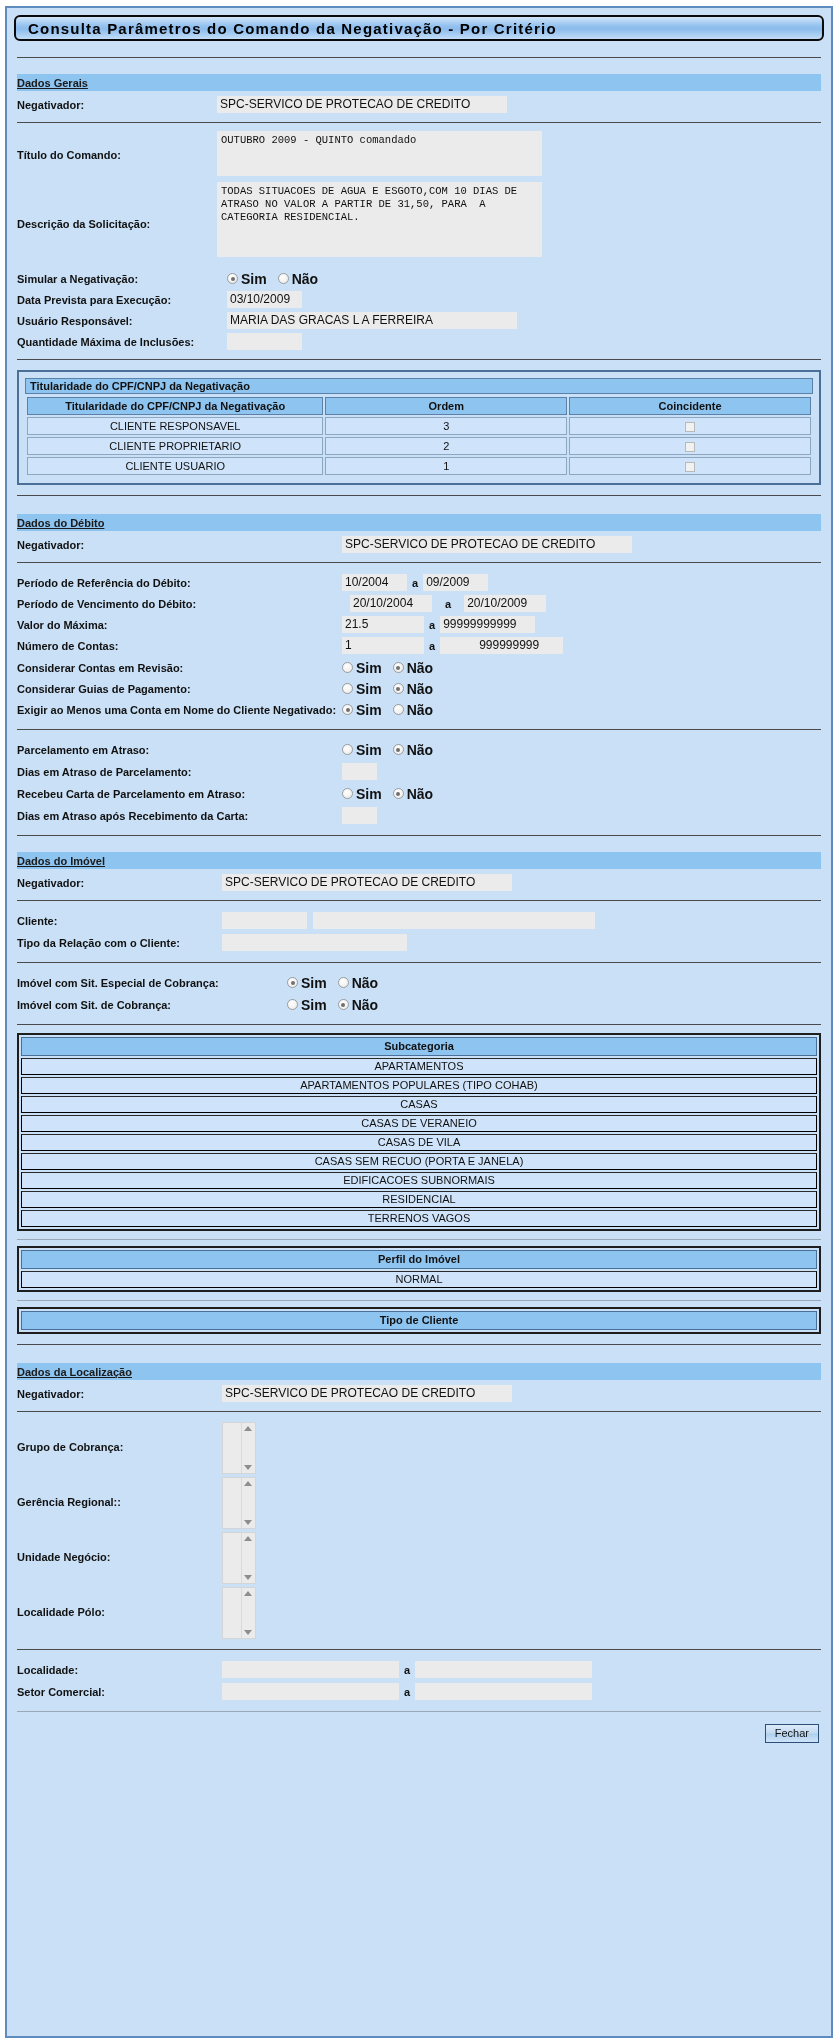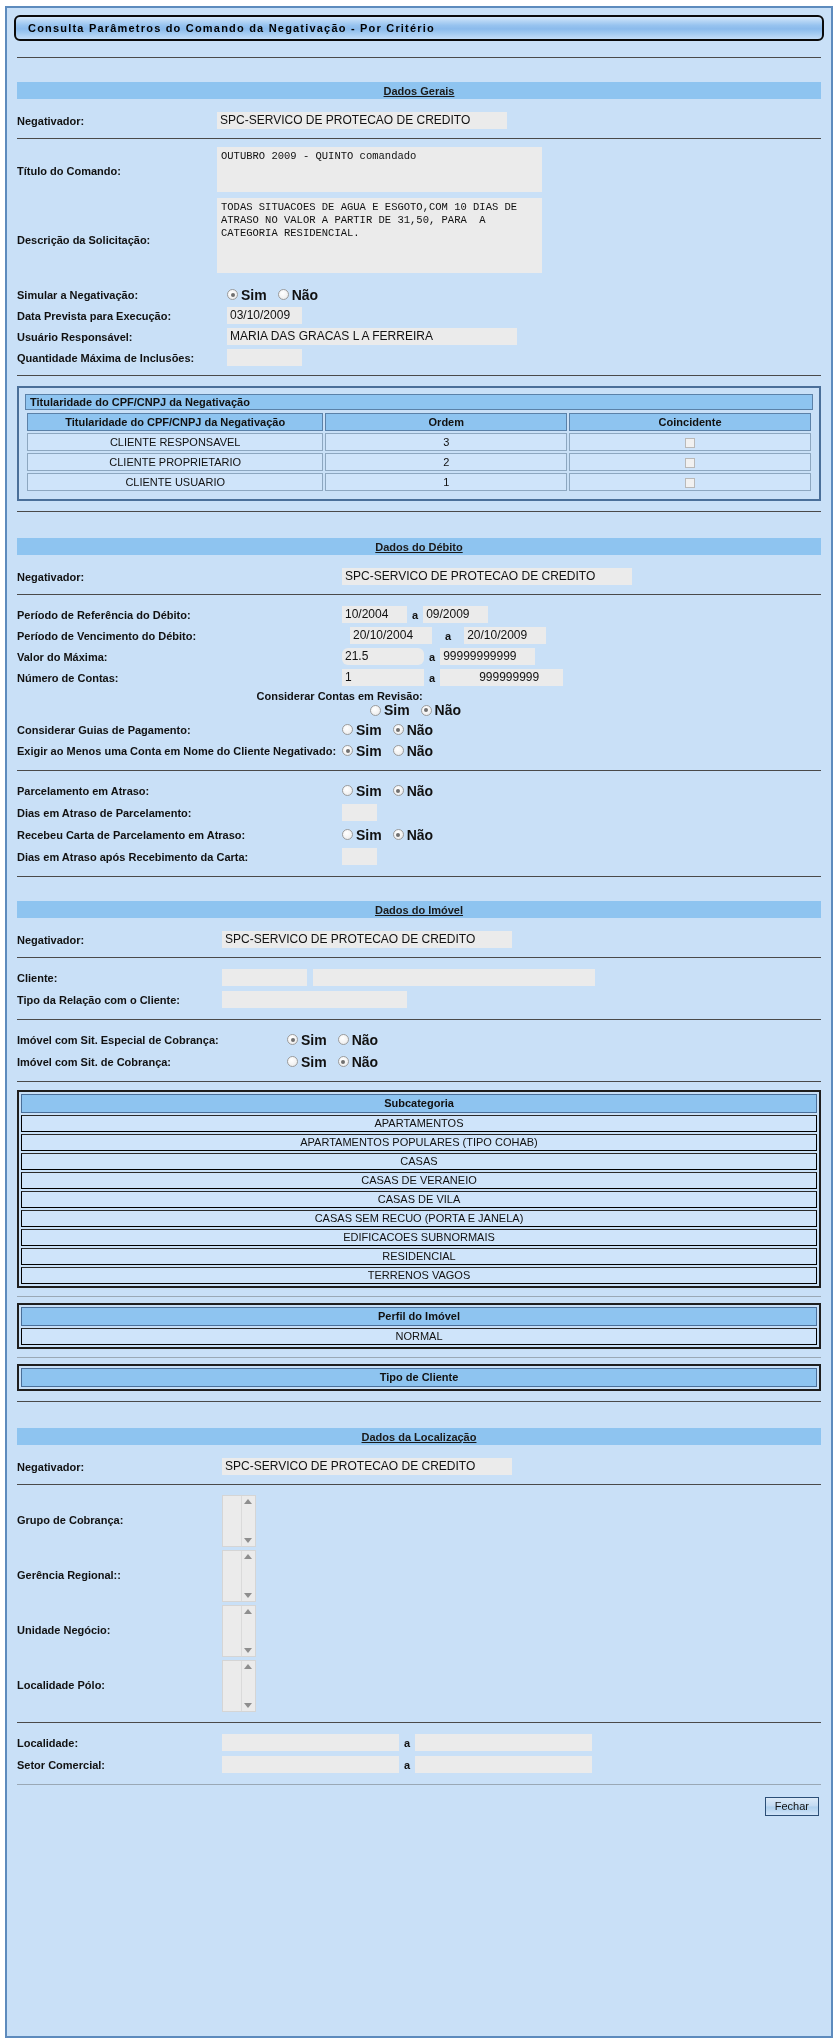--- a/index.html
+++ b/index.html
@@ -32,21 +32,21 @@
     background: linear-gradient(to bottom,
        #d3e6fa 0%, #bcd9f6 14%, #97c3ef 38%, #8bbbec 54%,
        #a2caf1 74%, #c3ddf8 100%);
     display: flex;
     align-items: center;
     padding-left: 12px;
     box-sizing: border-box;
     margin: 2px 1px 0 1px;
   }
   .titlebar .t {
-    font-size: 11px;
+    font-size: 15px;
     font-weight: bold;
     color: #000000;
     letter-spacing: 1.2px;
   }
 
   hr.sep {
     border: 0;
     border-top: 1px solid #4a4a4a;
     margin: 0 4px;
     height: 0;
@@ -58,24 +58,23 @@
   .gap8 { height: 8px; }
   .gap10 { height: 10px; }
   .gap12 { height: 12px; }
   .gap14 { height: 14px; }
   .gap16 { height: 16px; }
 
   
   .section-band {
     background: #8ec4f0;
     height: 17px;
-    margin: 12px 4px;
+    margin: 4px 4px;
     display: flex;
     align-items: center;
-    justify-content: center;
   }
   .section-band span {
     font-size: 11px;
     font-weight: bold;
     color: #1a1a1a;
     text-decoration: underline;
   }
 
   
   .row {
@@ -438,33 +437,33 @@
 
     <div class="row" style="margin-top:2px;gap:8px;">
       <div class="label lbl-325">Período de Vencimento do Débito:</div>
       <div class="ro" style="width:77px;">20/10/2004</div>
       <span class="sel-a">a</span>
       <div class="ro" style="width:77px;">20/10/2009</div>
     </div>
 
     <div class="row" style="margin-top:2px;">
       <div class="label lbl-325">Valor do Máxima:</div>
-      <div class="ro" style="width:77px;border-radius:6px;">21.5</div>
+      <div class="ro" style="width:77px;">21.5</div>
       <span class="sel-a">a</span>
       <div class="ro" style="width:90px;">99999999999</div>
     </div>
 
     <div class="row" style="margin-top:2px;">
       <div class="label lbl-325">Número de Contas:</div>
       <div class="ro" style="width:77px;">1</div>
       <span class="sel-a">a</span>
       <div class="ro" style="width:82px;padding-left:39px;">999999999</div>
     </div>
 
-    <div class="row" style="margin-top:3px;flex-direction:column;">
+    <div class="row" style="margin-top:3px;">
       <div class="label lbl-325">Considerar Contas em Revisão:</div>
       <div class="radios">
         <span class="opt">
           <span class="rb"></span>
           <span class="tx">Sim</span>
         </span>
         <span class="opt">
           <span class="rb on"></span>
           <span class="tx">Não</span>
         </span>

